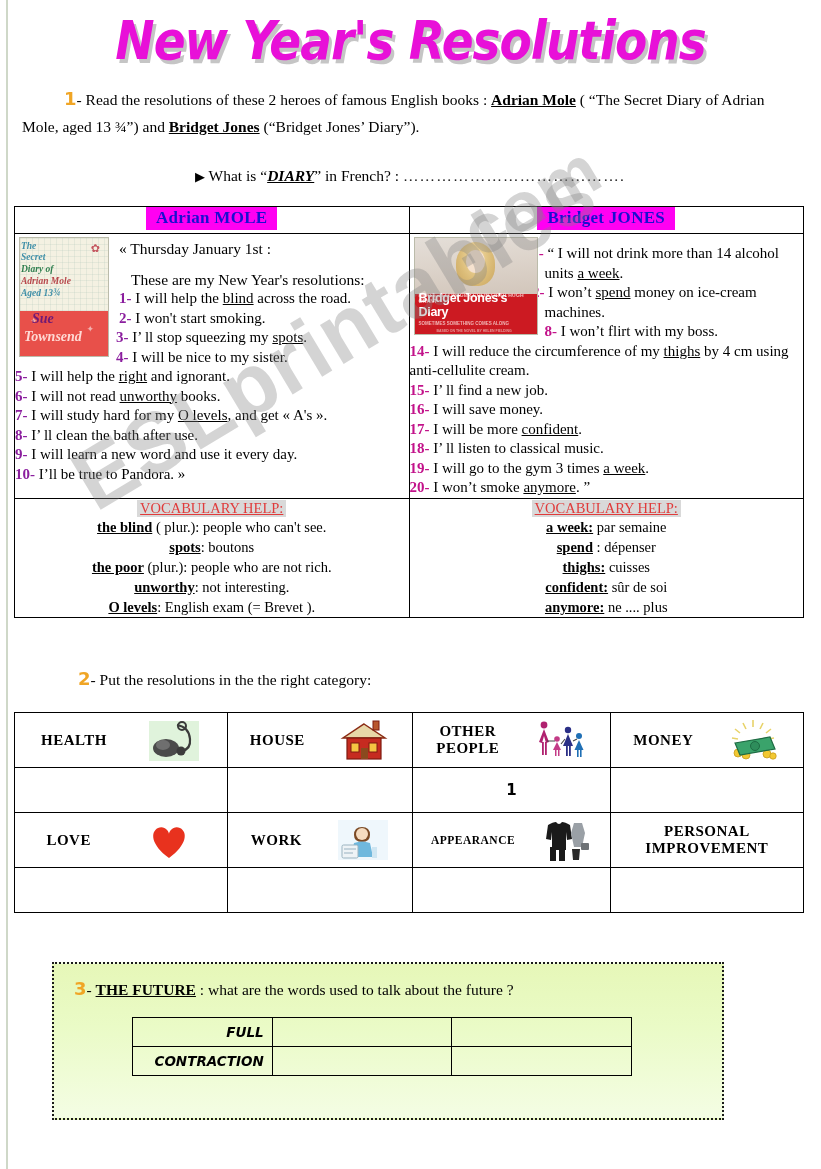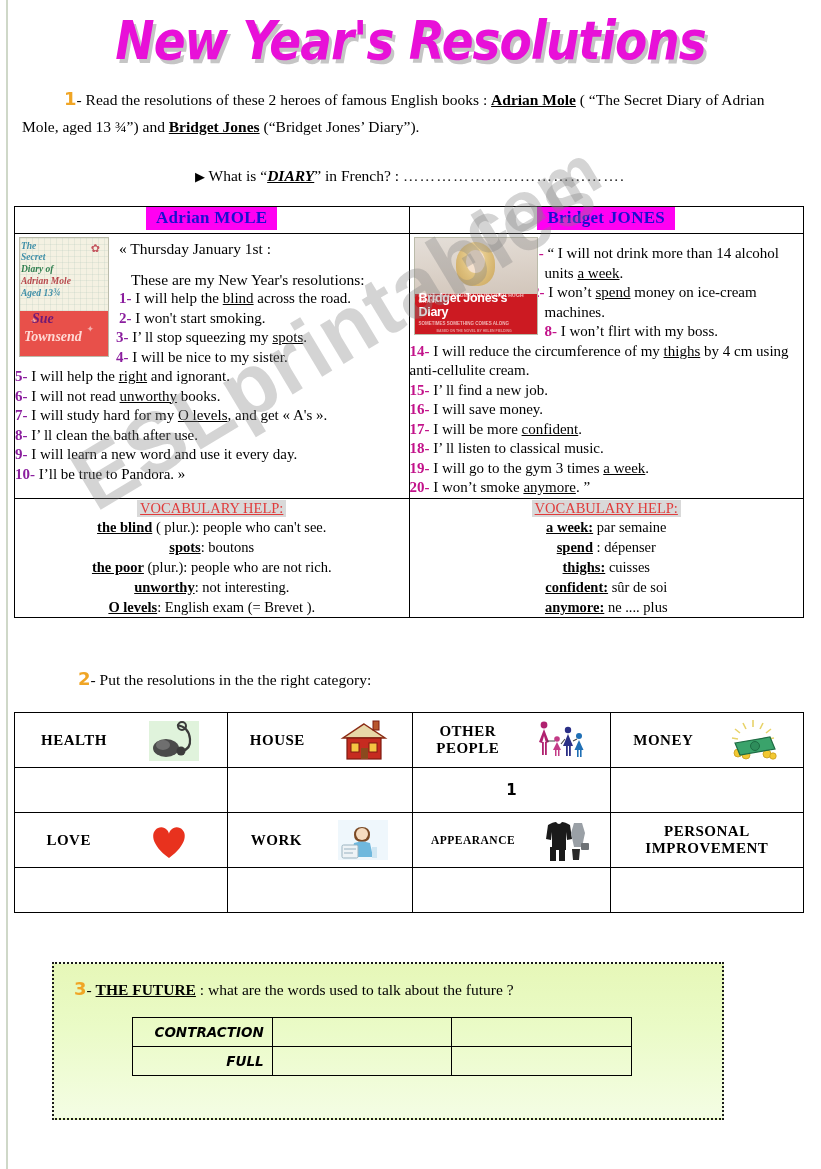--- a/index.html
+++ b/index.html
@@ -612,26 +612,26 @@
       <span class="numtag">3</span><span>- </span><span class="s3-em">THE FUTURE</span><span> : what are the words used to talk about the future ?</span>
     </div>
     <table class="fut-table">
       <colgroup>
           <col style="width:28%">
           <col style="width:36%">
           <col style="width:36%">
         </colgroup>
       <tbody id="fut-body">
           <tr>
-            <td class="fut-rowlabel">CONTRACTION</td>
+            <td class="fut-rowlabel">FULL</td>
             <td class="fut-blank"></td>
             <td class="fut-blank"></td>
           </tr>
           <tr>
-            <td class="fut-rowlabel">FULL</td>
+            <td class="fut-rowlabel">CONTRACTION</td>
             <td class="fut-blank"></td>
             <td class="fut-blank"></td>
           </tr>
         </tbody>
     </table>
   </div>
 </div>
 
 <div id="watermark">
   <div class="wm-text" id="wm-a">ESLprintables</div>

